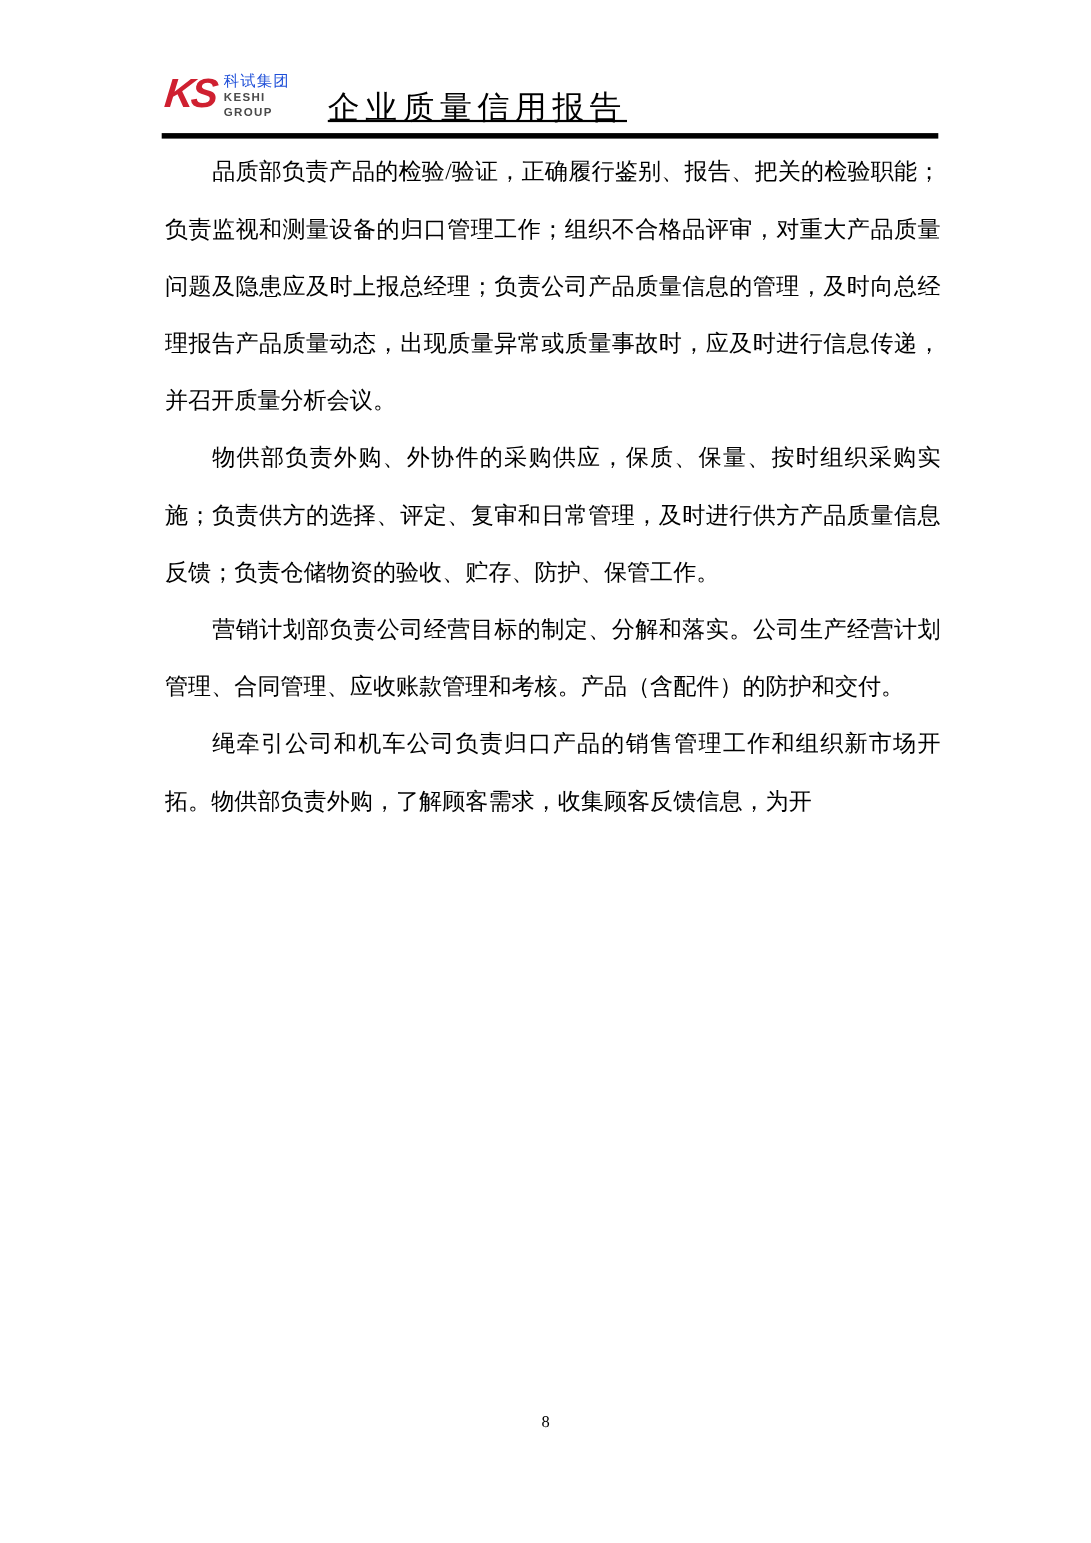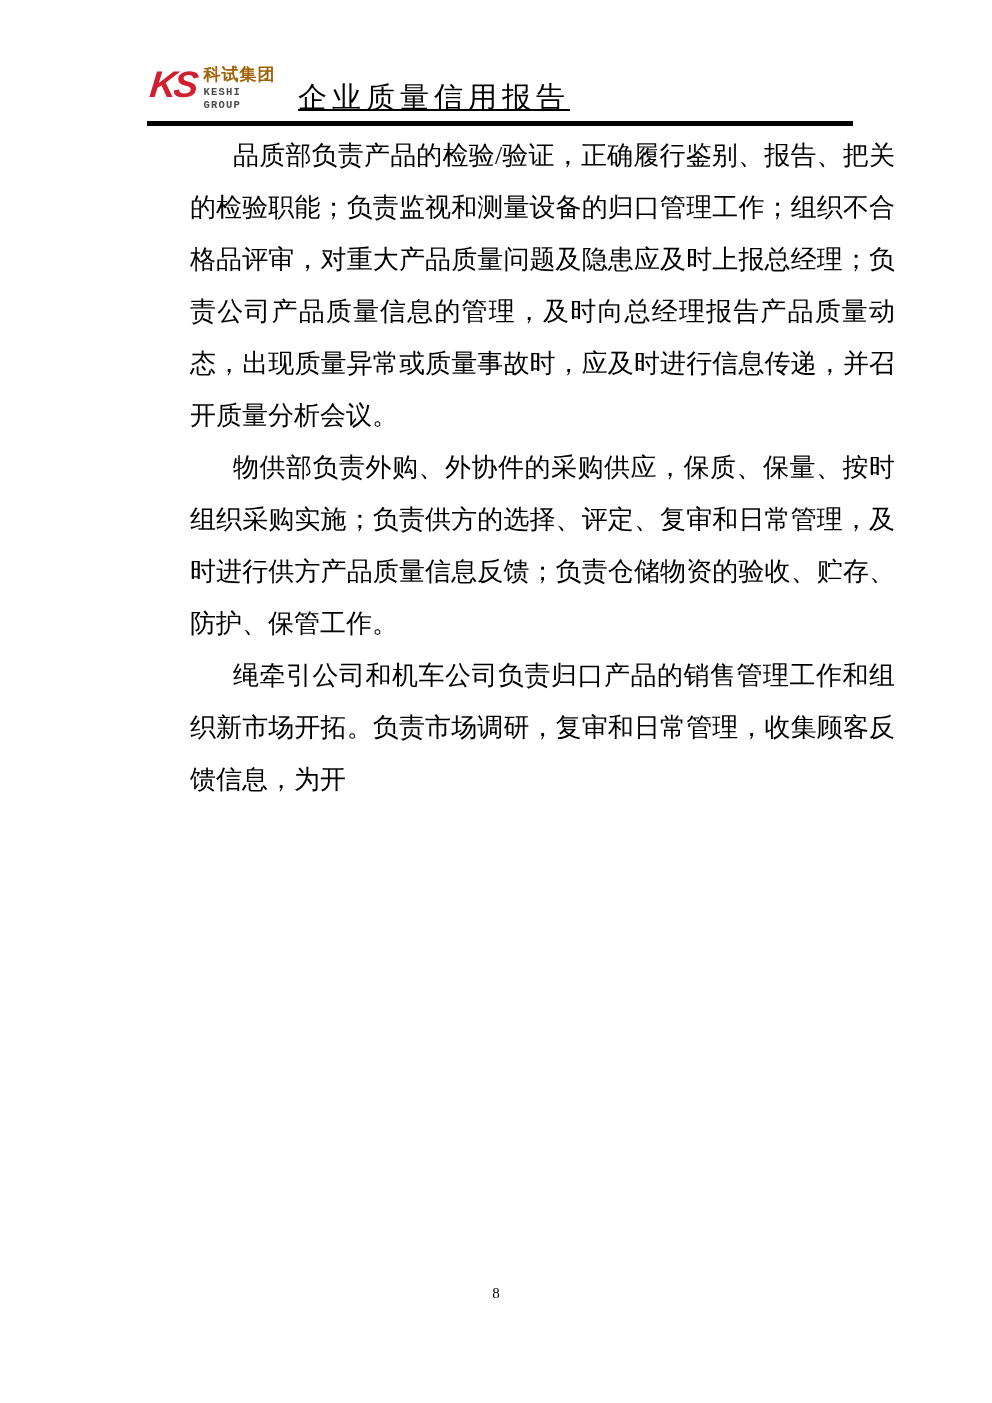--- a/index.html
+++ b/index.html
@@ -41,28 +41,28 @@
     margin-top: 2px;
   }
   .logo-textblock {
     margin-left: 8px;
     display: flex;
     flex-direction: column;
     line-height: 1;
   }
   .logo-cn {
     font-family: "Liberation Sans", "DejaVu Sans", sans-serif;
-    font-weight: 700;
-    font-size: 17px;
-    color: #a16207;
+    font-weight: 400;
+    font-size: 14px;
+    color: #1d4ed8;
     letter-spacing: 1px;
     margin-bottom: 2px;
   }
   .logo-en {
-    font-family: Liberation Mono, monospace;
+    font-family: Liberation Sans, sans-serif;
     font-weight: 700;
     font-size: 10.5px;
     color: #4a4a4a;
     letter-spacing: 1.2px;
     margin-top: 2px;
   }
   .doc-title {
     position: absolute;
     left: 298px;
     top: 78px;
@@ -80,26 +80,25 @@
     height: 5px;
     background: #000000;
   }
 
   
   .doc-body {
     position: absolute;
     left: 150px;
     top: 130px;
     width: 705px;
-    font-size: 26px;
+    font-size: 21px;
     line-height: 52px;
     text-align: justify;
     text-justify: inter-character;
     text-align-last: left;
-    margin-left: 40px;
   }
   .doc-body p {
     margin: 0;
     padding: 0;
     text-indent: 43px;
   }
 
   
   .doc-footer {
     position: absolute;
@@ -123,16 +122,17 @@
       <span class="logo-en">GROUP</span>
     </span>
   </div>
   <div class="doc-title">企业质量信用报告</div>
   <div class="header-rule"></div>
 </div>
 
 <div class="doc-body">
   <p>品质部负责产品的检验/验证，正确履行鉴别、报告、把关的检验职能；负责监视和测量设备的归口管理工作；组织不合格品评审，对重大产品质量问题及隐患应及时上报总经理；负责公司产品质量信息的管理，及时向总经理报告产品质量动态，出现质量异常或质量事故时，应及时进行信息传递，并召开质量分析会议。</p>
   <p>物供部负责外购、外协件的采购供应，保质、保量、按时组织采购实施；负责供方的选择、评定、复审和日常管理，及时进行供方产品质量信息反馈；负责仓储物资的验收、贮存、防护、保管工作。</p>
-  <p>绳牵引公司和机车公司负责归口产品的销售管理工作和组织新市场开拓。负责市场调研，复审和日常管理，收集顾客反馈信息，为开</p>
+  <p>营销计划部负责公司经营目标的制定、分解和落实。公司生产经营计划管理、合同管理、应收账款管理和考核。产品（含配件）的防护和交付。</p>
+  <p>绳牵引公司和机车公司负责归口产品的销售管理工作和组织新市场开拓。物供部负责外购，了解顾客需求，收集顾客反馈信息，为开</p>
 </div>
 
 <div class="doc-footer">8</div>
 
 </body></html>

